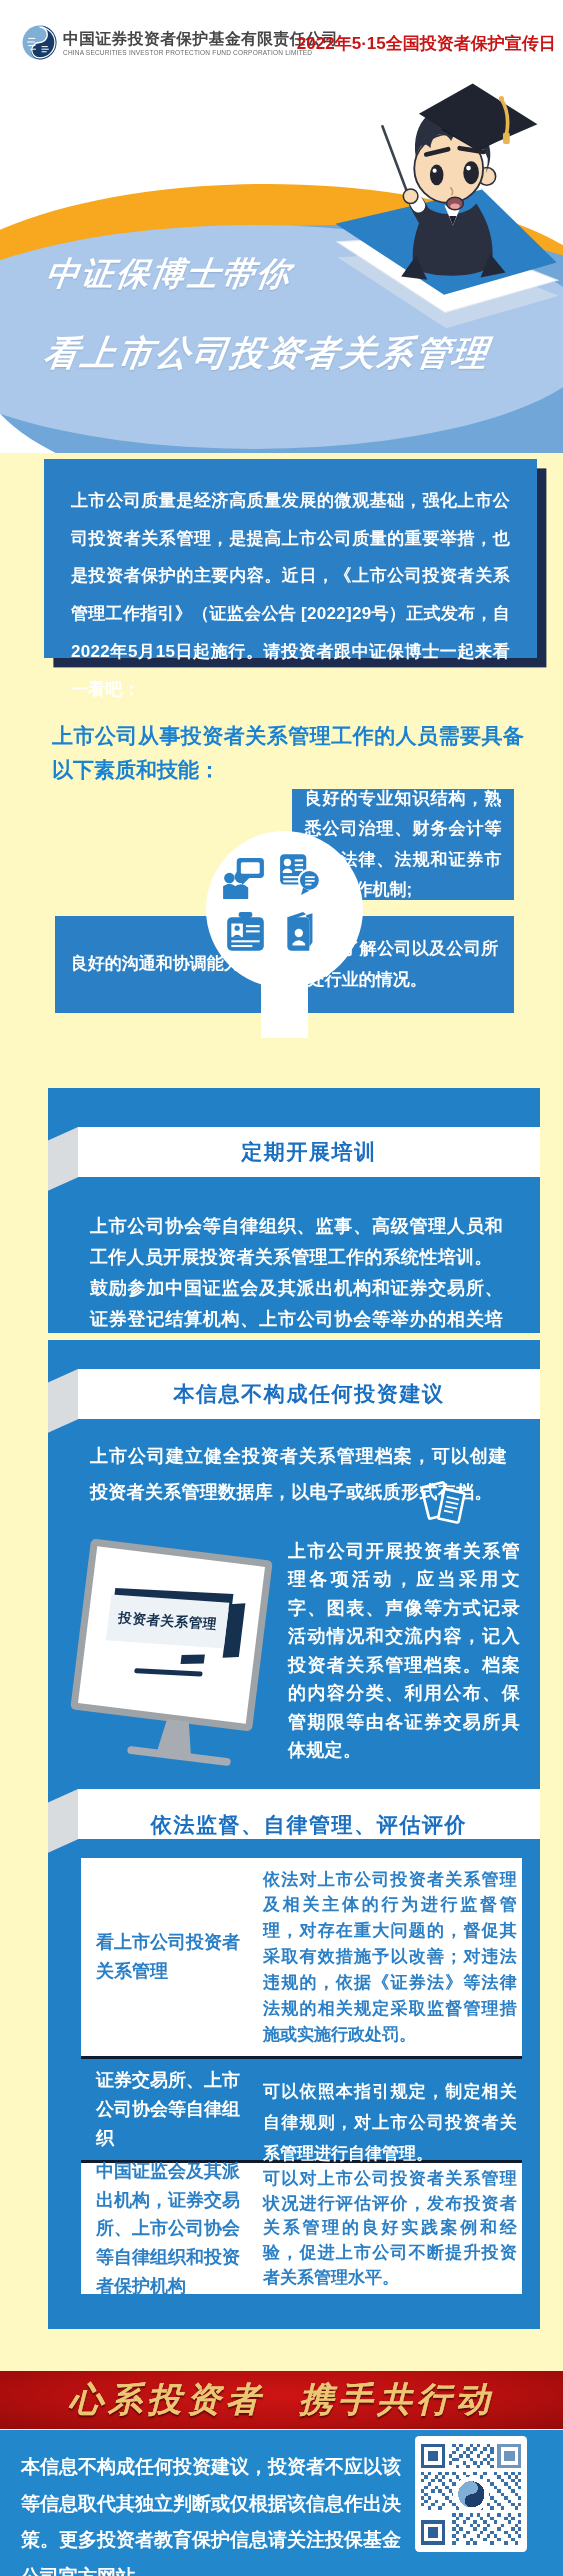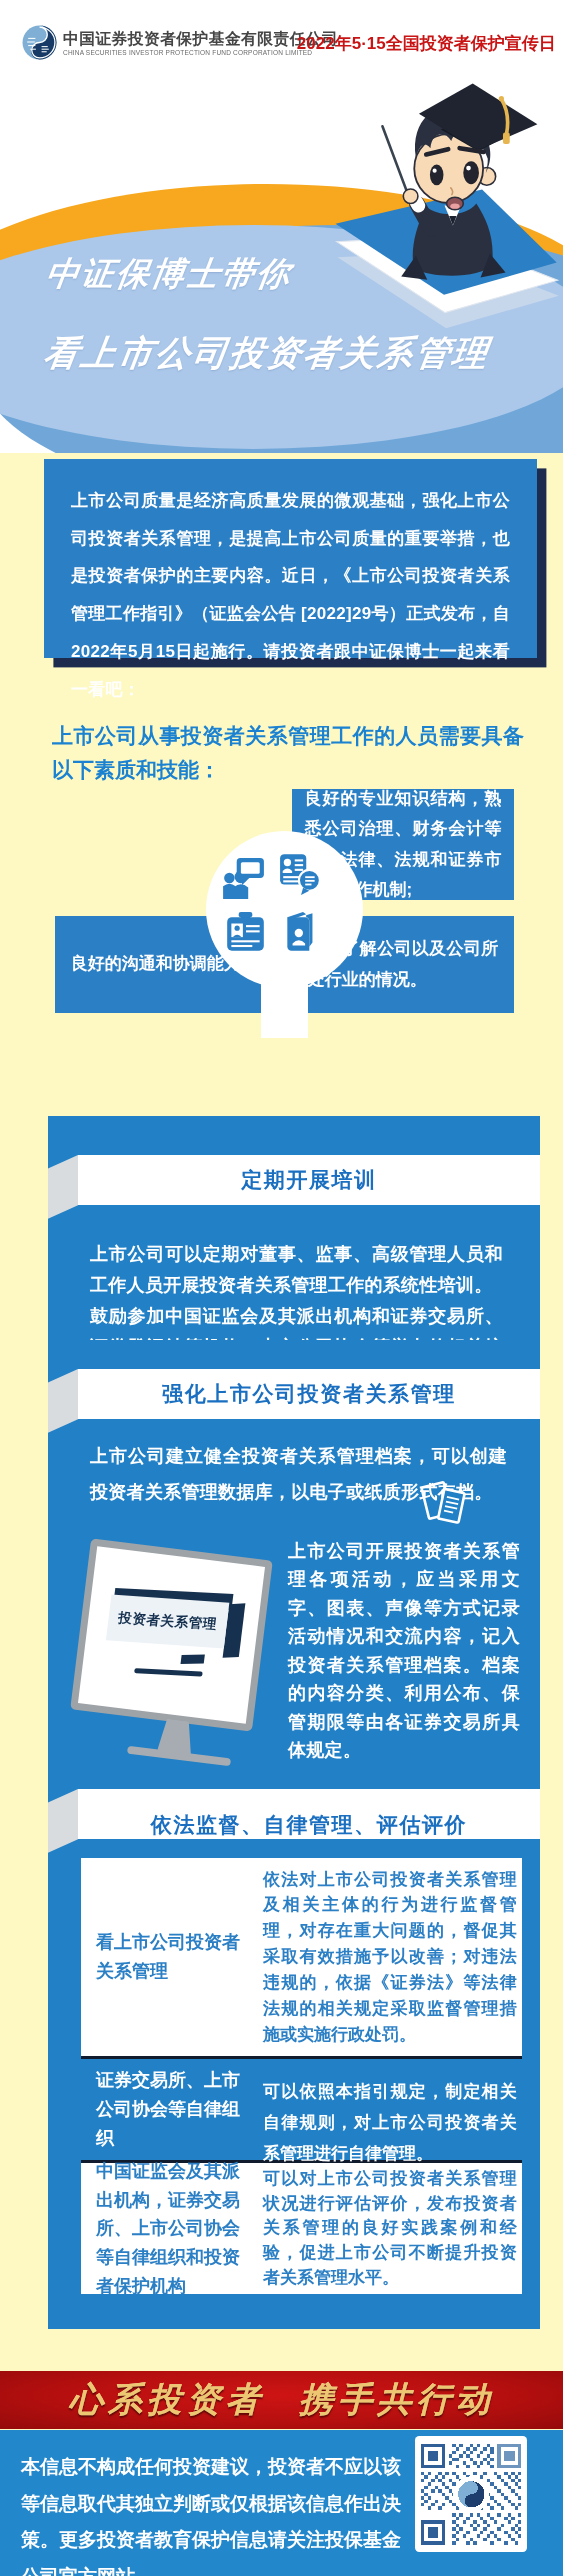--- a/index.html
+++ b/index.html
@@ -48,21 +48,21 @@
   .q-circle{position:absolute;left:151px;top:42px;width:157px;height:157px;border-radius:50%;background:#fff;}
   .q-stem{position:absolute;left:206px;top:176px;width:47px;height:73px;background:#fff;}
   .q-icon{position:absolute;width:45px;height:45px;}
   .qi0{left:166px;top:67px;}
   .qi1{left:223px;top:62px;}
   .qi2{left:168px;top:123px;}
   .qi3{left:225px;top:121px;}
 
   
   .panel{background:#2180C6;}
-  .panel1{left:48px;top:1088px;width:492px;height:245px;margin-top:28px;}
+  .panel1{left:48px;top:1088px;width:492px;height:245px;}
   .panel2{left:48px;top:1340px;width:492px;height:989px;}
   .ribbon{position:absolute;left:30px;right:0;height:50px;background:#fff;display:flex;align-items:center;justify-content:center;}
   .ribbon-label{font-size:21px;font-weight:bold;color:#1A6FC0;letter-spacing:1.6px;}
   .ribbon-fold{position:absolute;left:0;width:30px;height:67px;background:#D8DCDF;clip-path:polygon(0 20%,100% 0,100% 75%,0 95%);}
   .panel-text{position:absolute;color:#fff;font-weight:bold;font-size:18px;text-align:justify;letter-spacing:0.3px;}
   .p1-body{left:42px;top:123px;width:413px;line-height:1.72;}
   .p2-p1{left:42px;top:98px;width:417px;line-height:2.0;}
   .p2-p2{left:240px;top:197px;width:232px;line-height:1.58;}
   .docs-icon{position:absolute;left:368px;top:135px;width:54px;height:54px;}
 
@@ -265,29 +265,29 @@
       <path d="M24,64 q12,-12 24,0 v4 h-24 z" fill="#ffffff"></path>
     </svg>
   </div>
 
   <div class="abs panel panel1">
     <div class="ribbon-fold" style="top:39px;"></div>
     <div class="ribbon" style="top:39px;">
       <span class="ribbon-label">定期开展培训</span>
     </div>
     <div class="panel-text p1-body">
-      <span>上市公司可以定期对董事、监事、高级管理人员和工作人员开展投资者关系管理工作的系统性培训。</span><br>
+      <span>上市公司协会等自律组织、监事、高级管理人员和工作人员开展投资者关系管理工作的系统性培训。</span><br>
       <span>鼓励参加中国证监会及其派出机构和证券交易所、证券登记结算机构、上市公司协会等举办的相关培训。</span>
     </div>
   </div>
 
   <div class="abs panel panel2">
     <div class="ribbon-fold" style="top:29px;"></div>
     <div class="ribbon" style="top:29px;">
-      <span class="ribbon-label">强化上市公司投资者关系管理</span>
+      <span class="ribbon-label">本信息不构成任何投资建议</span>
     </div>
 
     <div class="panel-text p2-p1">上市公司建立健全投资者关系管理档案，可以创建投资者关系管理数据库，以电子或纸质形式存档。</div>
 
     <svg class="docs-icon" viewBox="0 0 104 104">
       <g transform="rotate(-14 40 52)">
         <rect x="18" y="18" width="44" height="62" rx="3" fill="none" stroke="#ffffff" stroke-width="5"></rect>
       </g>
       <g transform="rotate(12 66 60)">
         <rect x="48" y="30" width="40" height="58" rx="3" fill="#2180C6" stroke="#ffffff" stroke-width="5"></rect>

